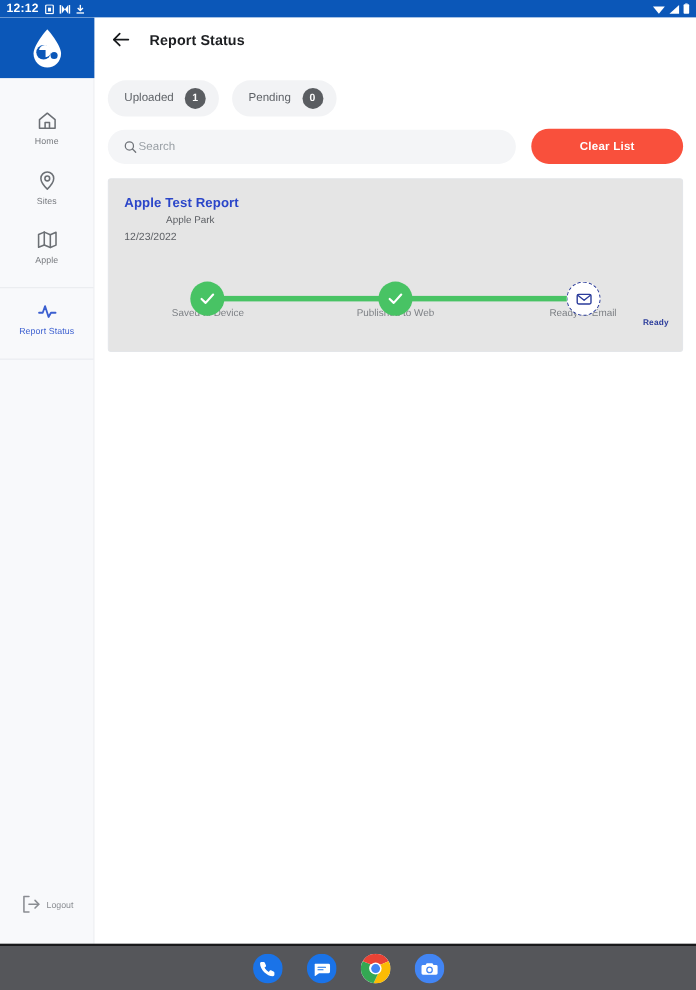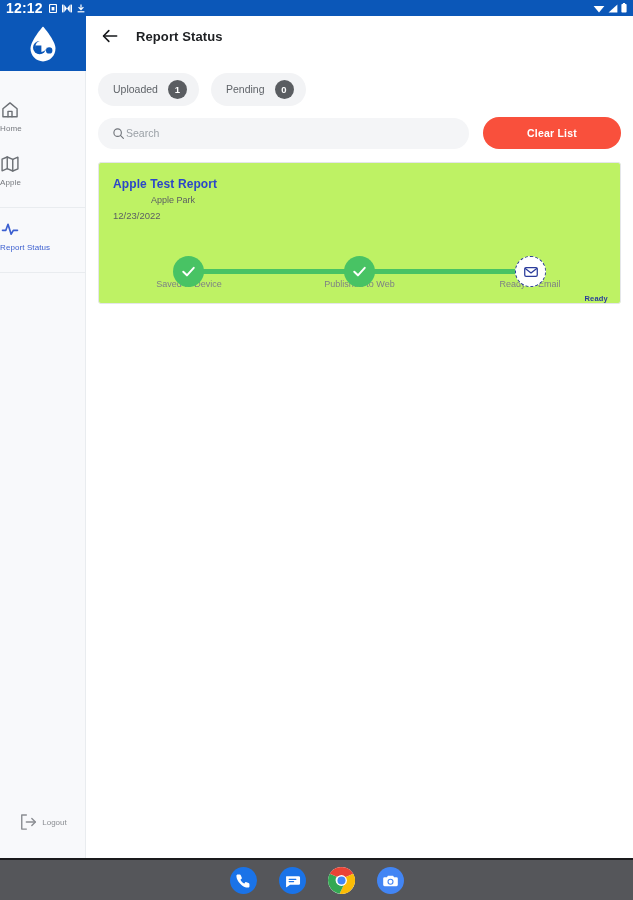--- a/index.html
+++ b/index.html
@@ -13,21 +13,21 @@
 
   
   .statusbar {
     position: absolute; top: 0; left: 0;
     width: 633px; height: 16px;
     background: #0b57b8;
     display: flex; align-items: center;
     padding: 0 6px;
     color: #ffffff;
   }
-  .sb-clock { font-size: 14px; font-weight: bold; letter-spacing: .2px; }
+  .sb-clock { font-size: 11px; font-weight: bold; letter-spacing: .2px; }
   .sb-left-icons { display: flex; align-items: center; gap: 5px; margin-left: 6px; }
   .sb-right { margin-left: auto; display: flex; align-items: center; gap: 3px; }
   .sb-ico { display: block; }
 
   
   .sidebar {
     position: absolute; top: 16px; left: 0;
     width: 86px; height: 842px;
     background: #f8f9fb;
     border-right: 1px solid #e9ecef;
@@ -35,21 +35,21 @@
   }
   .logo-box {
     width: 86px; height: 55px;
     background: #0b57b8;
     display: flex; align-items: center; justify-content: center;
   }
   .nav-list { width: 100%; padding-top: 18px; }
   .nav-item {
     width: 100%; height: 54px;
     display: flex; flex-direction: column;
-    align-items: flex-start; justify-content: center; gap: 4px;
+    align-items: center; justify-content: center; gap: 4px;
     cursor: pointer;
   }
   .nav-item .nav-label { font-size: 8px; color: #76797e; letter-spacing: .1px; }
   .nav-item.active .nav-label { color: #3b5fd0; }
   .nav-icon { width: 20px; height: 20px; display: block; }
   .nav-sep {
     width: 100%; height: 1px; background: #e9ecef; margin: 10px 0 0 0;
   }
   .logout-wrap {
     margin-top: auto; margin-bottom: 26px;
@@ -110,24 +110,24 @@
     color: #ffffff; font-size: 10.5px; font-weight: bold;
     font-family: "Liberation Sans", sans-serif;
     cursor: pointer; letter-spacing: .2px;
   }
 
   
   .card {
     margin: 13px 4px 0 4px;
     border: 1px solid #e4e6e9;
     border-radius: 3px;
-    background: #bef264;
+    background: #e5e5e5;
     padding: 14px 14px 8px 14px;
     position: relative;
-    height: 142px;
+    height: 158px;
   }
   .card-title { font-size: 12px; font-weight: bold; color: #2b46c9; letter-spacing: .1px; }
   .card-sub { font-size: 9px; color: #5b5e63; margin-top: 4px; margin-left: 38px; }
   .card-date { font-size: 9.5px; color: #5b5e63; margin-top: 5px; }
 
   .stepper {
     position: relative;
     margin: 21px 60px 0 60px;
     height: 62px;
   }
@@ -152,21 +152,21 @@
     display: flex; justify-content: space-between;
   }
   .step-label {
     font-size: 9px; color: #7d8085; width: 96px; text-align: center;
   }
   .step-label:first-child { text-align: center; margin-left: -32px; }
   .step-label:last-child { text-align: center; margin-right: -32px; }
   .step-label.mid { text-align: center; }
 
   .card-status {
-    position: absolute; right: 12px; bottom: 0;
+    position: absolute; right: 12px; bottom: 22px;
     font-size: 7.5px; font-weight: bold; color: #2b3c9b; letter-spacing: .2px;
   }
 
   
   .dock {
     position: absolute; left: 0; bottom: 0;
     width: 633px; height: 42px;
     background: #55565a;
     border-top: 2px solid #1a1a1c;
     display: flex; align-items: center; justify-content: center; gap: 22px;
@@ -225,20 +225,27 @@
     <div class="nav-list">
 
       <div class="nav-item">
         <svg class="nav-icon" viewBox="0 0 24 24" fill="none" stroke="#6c7075" stroke-width="1.7" stroke-linecap="round" stroke-linejoin="round">
           <path d="M3.5 10.5 L12 3.5 L20.5 10.5 L20.5 20 L3.5 20 Z"></path>
           <path d="M9.6 20 L9.6 13.6 L14.4 13.6 L14.4 20"></path>
         </svg>
         <span class="nav-label">Home</span>
       </div>
 
+      <div class="nav-item">
+        <svg class="nav-icon" viewBox="0 0 24 24" fill="none" stroke="#6c7075" stroke-width="1.7" stroke-linecap="round" stroke-linejoin="round">
+          <path d="M12 21.5 C12 21.5 19 14.6 19 9.9 C19 6 15.9 2.8 12 2.8 C8.1 2.8 5 6 5 9.9 C5 14.6 12 21.5 12 21.5 Z"></path>
+          <circle cx="12" cy="9.9" r="2.6"></circle>
+        </svg>
+        <span class="nav-label">Sites</span>
+      </div>
 
       <div class="nav-item">
         <svg class="nav-icon" viewBox="0 0 24 24" fill="none" stroke="#6c7075" stroke-width="1.7" stroke-linecap="round" stroke-linejoin="round">
           <path d="M2.5 6.2 L8.7 3.6 L15.3 6.4 L21.5 3.8 L21.5 17.8 L15.3 20.4 L8.7 17.6 L2.5 20.2 Z"></path>
           <path d="M8.7 3.6 L8.7 17.6"></path>
           <path d="M15.3 6.4 L15.3 20.4"></path>
         </svg>
         <span class="nav-label">Apple</span>
       </div>
 

